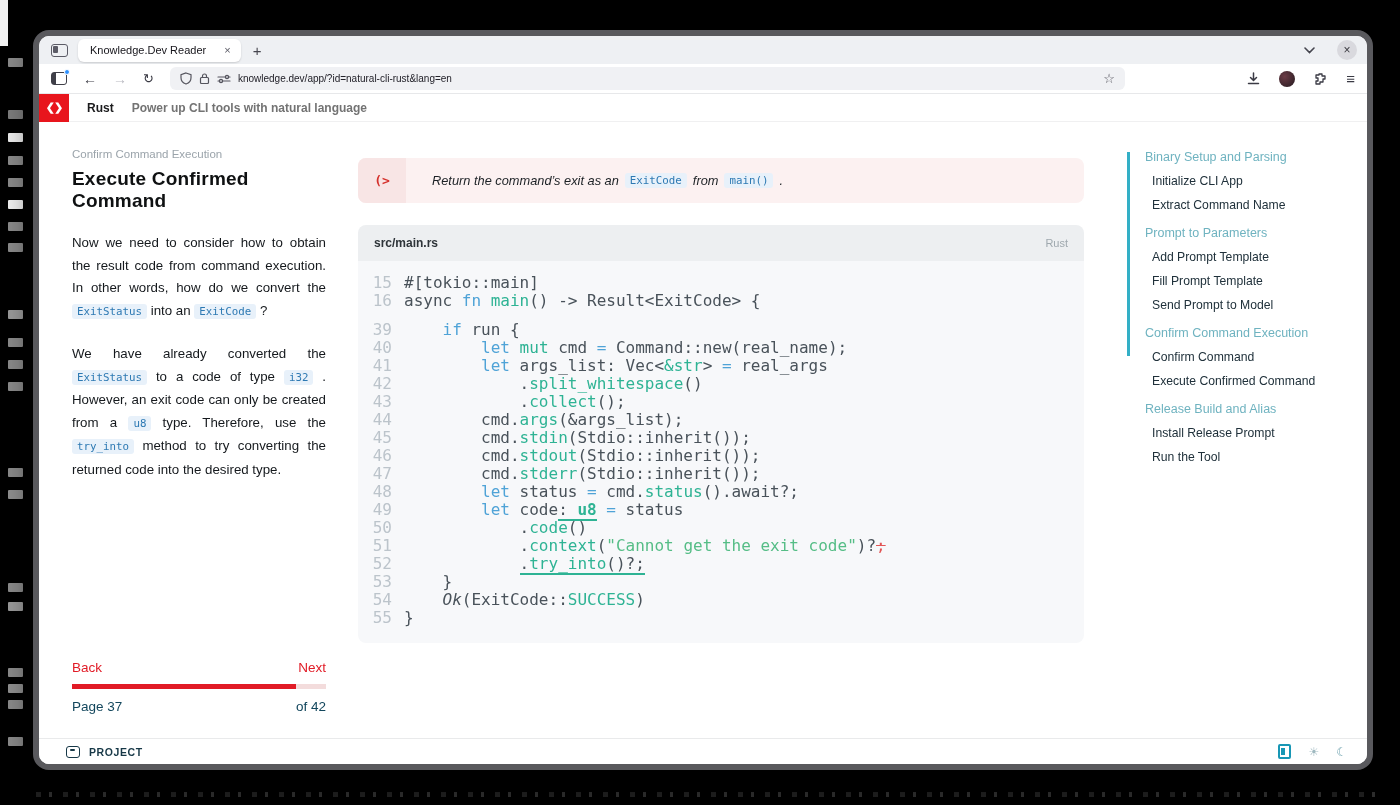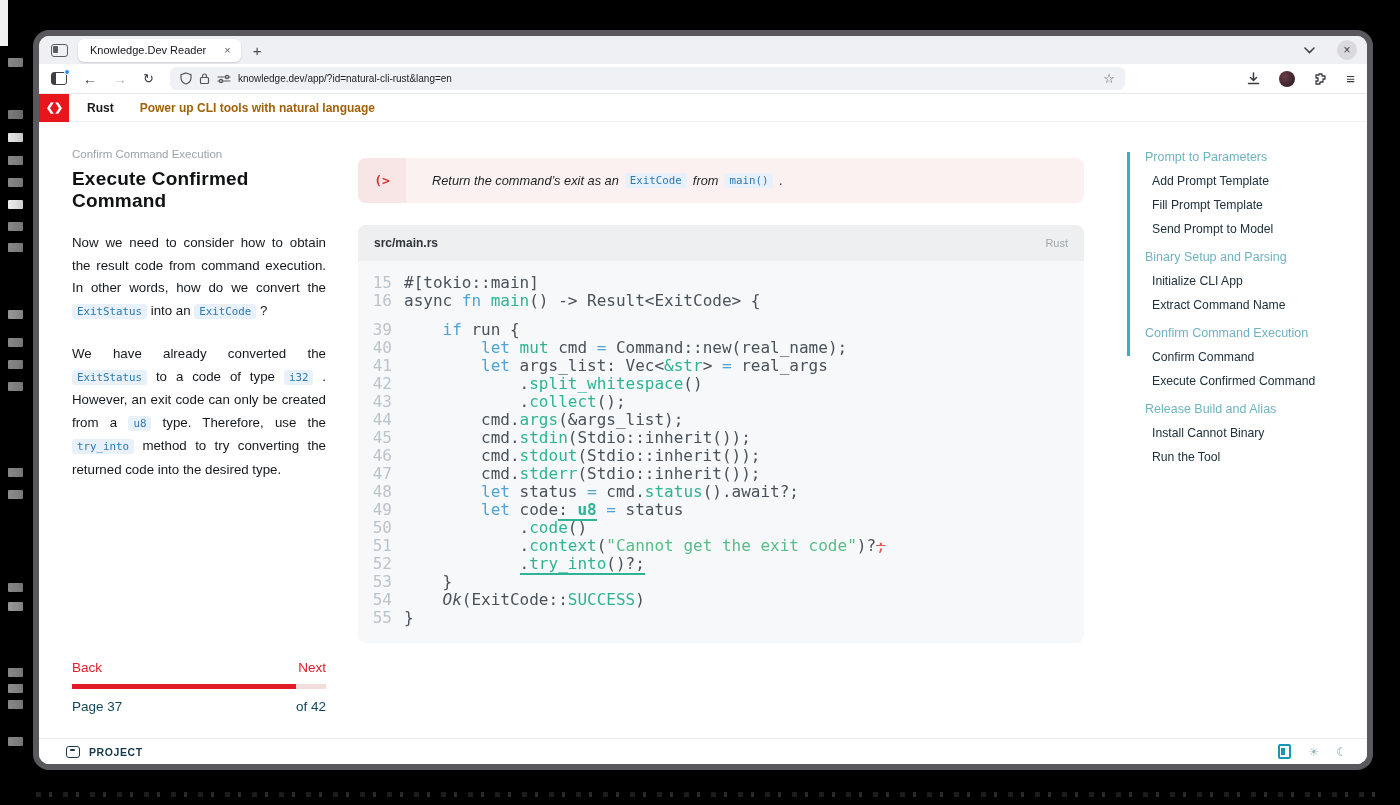--- a/index.html
+++ b/index.html
@@ -47,21 +47,21 @@
   .nav-right { display:flex; align-items:center; margin-left:auto; }
   .nav-right > * { margin-left:19px; }
   .avatar { width:16px; height:16px; border-radius:50%; background:radial-gradient(circle at 35% 35%, #6b3b45, #241a20); }
   .menu-ic { font-size:15px; color:#3a3a44; letter-spacing:0; }
 
   
   .appheader { height:28px; background:#fff; display:flex; align-items:center; flex:none; border-bottom:1px solid #f0f0f1; }
   .logo { width:30px; height:28px; background:#e8151d; color:#fff; display:flex; align-items:center; justify-content:center;
           font-size:11px; font-weight:bold; letter-spacing:-1px; flex:none; }
   .hdr-lang { font-size:12px; font-weight:bold; color:#1b1b1d; margin-left:18px; }
-  .hdr-tagline { font-size:12px; font-weight:bold; color:#a16207; margin-left:26px; }
+  .hdr-tagline { font-size:12px; font-weight:bold; color:#737373; margin-left:18px; }
 
   
   .main { flex:1; position:relative; background:#fff; overflow:hidden; }
 
   .left-col { position:absolute; left:33px; top:0; width:254px; height:100%; }
   .eyebrow { margin-top:26px; font-size:11.5px; color:#9ba4ab; }
   .lesson-title { margin-top:8px; font-size:19px; font-weight:bold; color:#0f1112; letter-spacing:.2px; }
   .para { margin-top:20px; font-size:13.3px; line-height:22.5px; color:#15191d; text-align:justify; }
   .chip { font-family:"DejaVu Sans Mono", monospace; font-size:10.8px; font-style:normal;
           color:var(--chip_text,#2d79b3); background:var(--chip_bg,#e8f1fa); border-radius:3px; padding:1px 5px; white-space:nowrap; }
@@ -343,38 +343,38 @@
                 <span class="code-text"><span>}</span></span>
               </div>
             </div>
         </div>
       </div>
 
       <div class="toc">
         <div class="toc-line"></div>
         <div id="toc-sections">
             <div class="toc-section">
+              <div class="toc-section-title">Binary Setup and Parsing</div>
+              <div class="toc-item">Initialize CLI App</div>
+              <div class="toc-item">Extract Command Name</div>
+            </div>
+            <div class="toc-section">
               <div class="toc-section-title">Prompt to Parameters</div>
               <div class="toc-item">Add Prompt Template</div>
               <div class="toc-item">Fill Prompt Template</div>
               <div class="toc-item">Send Prompt to Model</div>
             </div>
             <div class="toc-section">
-              <div class="toc-section-title">Binary Setup and Parsing</div>
-              <div class="toc-item">Initialize CLI App</div>
-              <div class="toc-item">Extract Command Name</div>
-            </div>
-            <div class="toc-section">
               <div class="toc-section-title">Confirm Command Execution</div>
               <div class="toc-item">Confirm Command</div>
               <div class="toc-item">Execute Confirmed Command</div>
             </div>
             <div class="toc-section">
               <div class="toc-section-title">Release Build and Alias</div>
-              <div class="toc-item">Install Cannot Binary</div>
+              <div class="toc-item">Install Release Prompt</div>
               <div class="toc-item">Run the Tool</div>
             </div>
           </div>
       </div>
 
     </div>
 
     <div class="footerbar">
       <span class="proj-ic"></span>
       <span class="proj-label">PROJECT</span>

